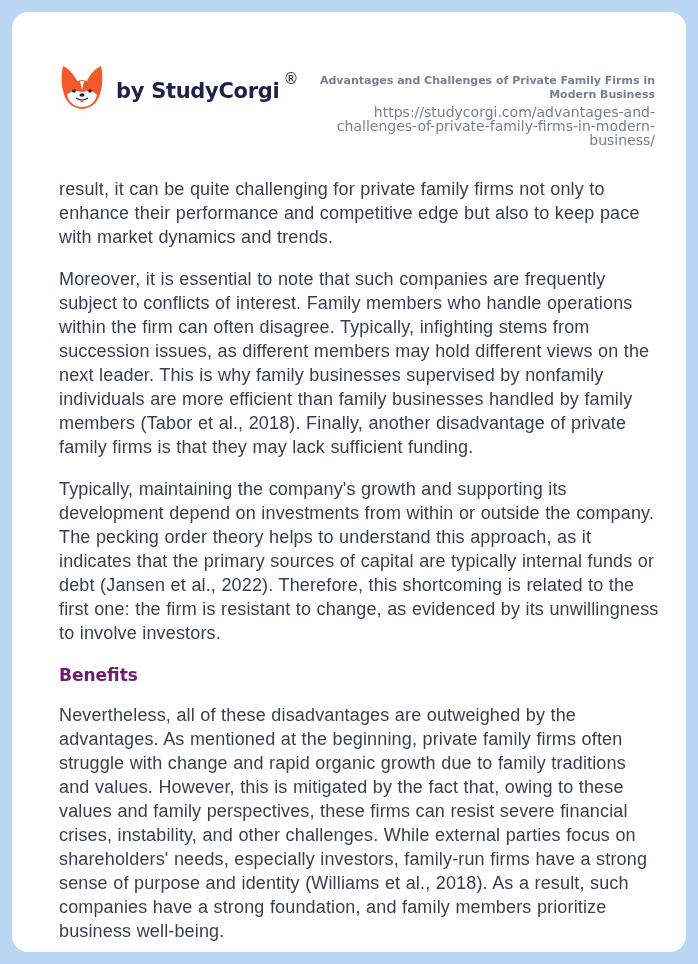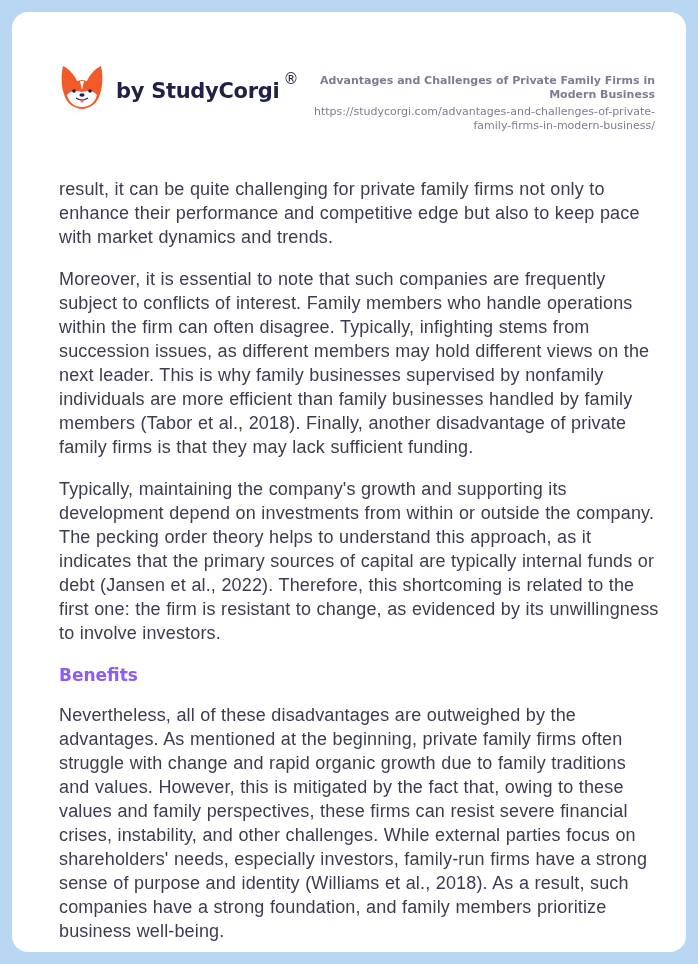--- a/index.html
+++ b/index.html
@@ -72,21 +72,21 @@
     .meta-title {
       font-family: "DejaVu Sans", sans-serif;
       font-weight: bold;
       font-size: 11px;
       line-height: 14px;
       color: #7c7d91;
       margin: 0;
     }
     .meta-url {
       font-family: "DejaVu Sans", sans-serif;
-      font-size: 11px;
+      font-size: 14px;
       line-height: 14px;
       color: #7c7d91;
       margin-top: 3px;
     }
     .content {
       position: absolute;
       left: 47px;
       top: 165px;
       width: 600px;
     }
@@ -97,21 +97,21 @@
       color: #3b3c52;
       margin: 0 0 18px 0;
       letter-spacing: 0.15px;
       word-spacing: 0.3px;
     }
     .content h2 {
       font-family: "DejaVu Sans", sans-serif;
       font-weight: bold;
       font-size: 17px;
       line-height: 24px;
-      color: #8b5cf6;
+      color: #701a75;
       margin: 2px 0 16px 0;
     }
   </style>
 </head>
 <body>
 
 <div class="card">
   <div class="header">
     <div class="logo">
       <svg class="logo-icon" viewBox="0 0 44 46" xmlns="http://www.w3.org/2000/svg">

